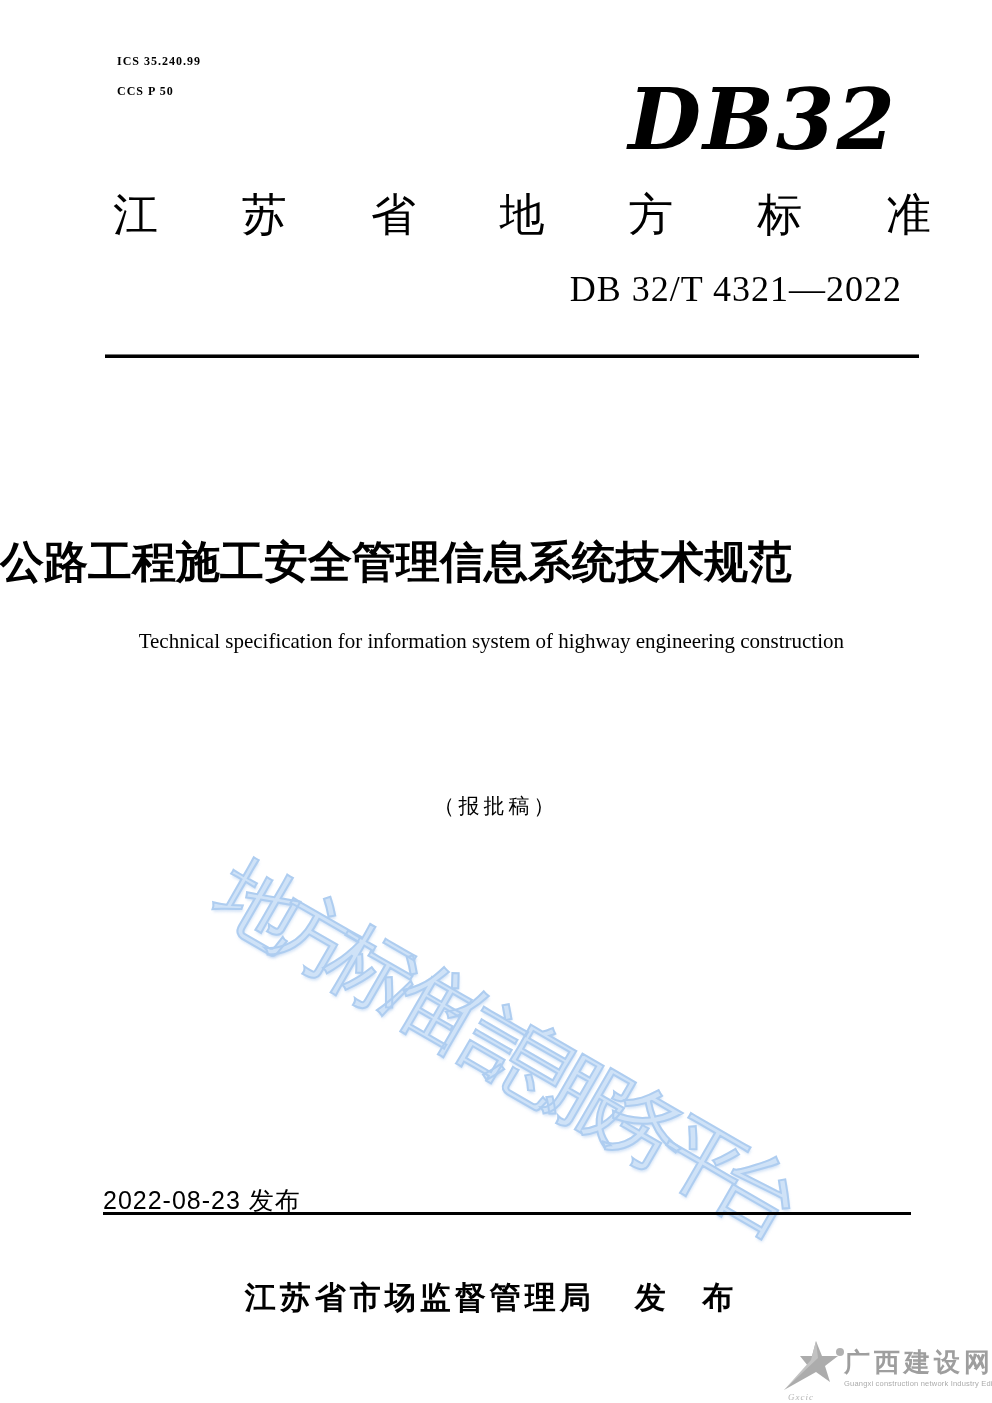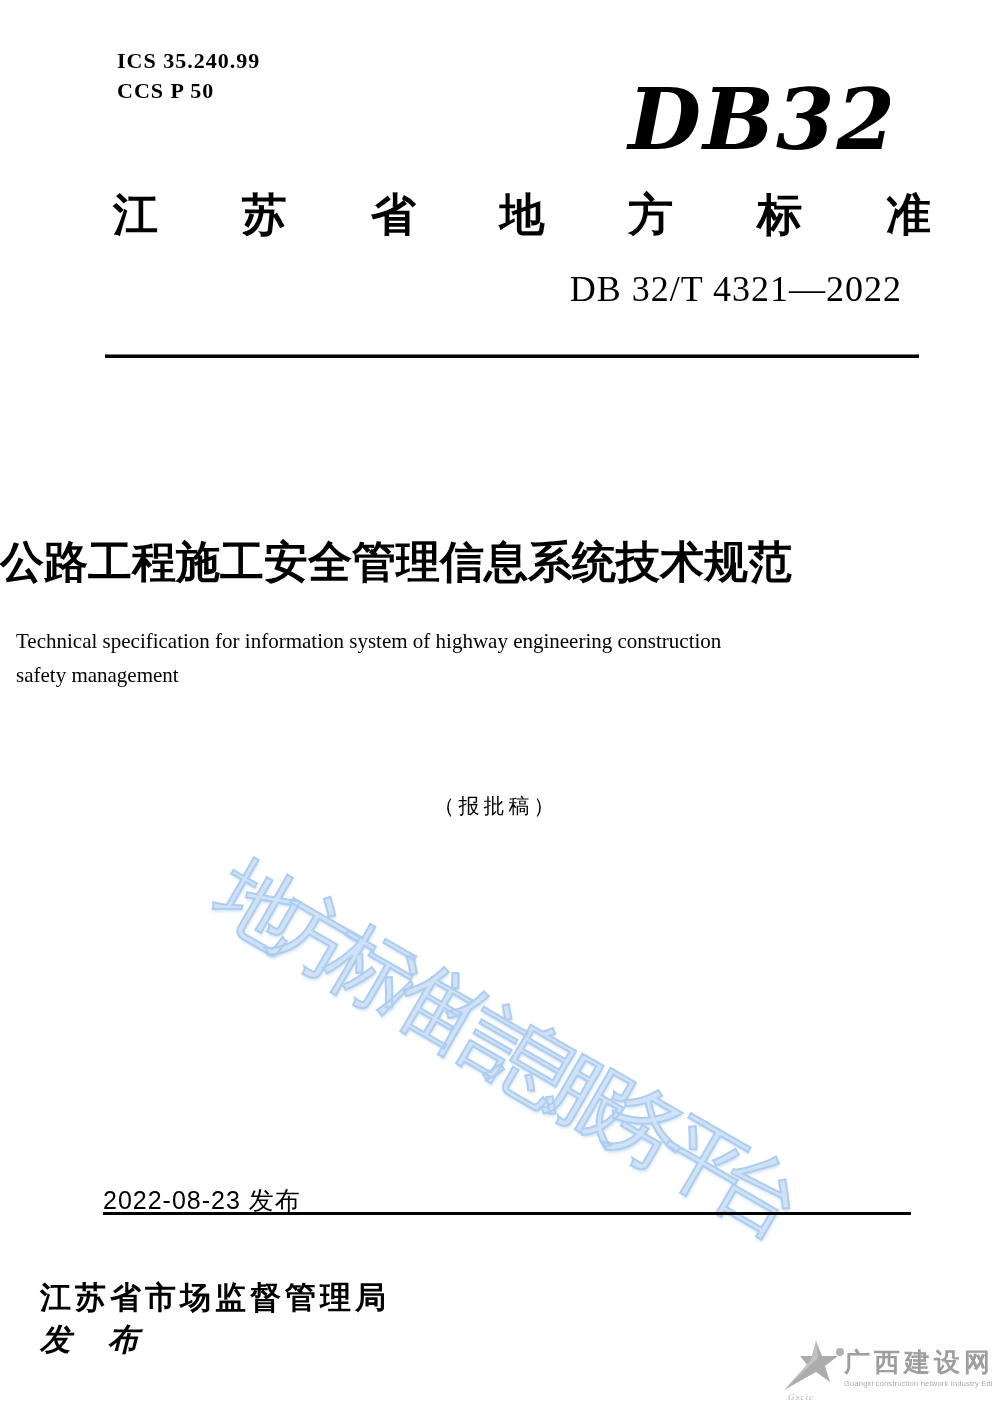--- a/index.html
+++ b/index.html
@@ -12,42 +12,42 @@
     color: #000;
     overflow: hidden;
   }
   .abs { position: absolute; }
 
   
   .codes {
     left: 117px; top: 46px;
     font-family: "Liberation Serif", serif;
     font-weight: 600;
-    font-size: 22px;
+    font-size: 12px;
     line-height: 30px;
     letter-spacing: 1px;
   }
 
   
   .db-code {
     top: 78px; right: 95px;
     font-family: "DejaVu Serif", "Liberation Serif", serif;
     font-weight: bold;
     font-size: 84px;
     letter-spacing: 2px;
     line-height: 1;
     font-style: italic;
   }
 
   
   .std-category {
     left: 113px; top: 190px;
     width: 818px;
     font-size: 45px;
-    font-weight: 700;
+    font-weight: 400;
     text-align: justify;
     text-align-last: justify;
     line-height: 1.1;
   }
 
   .std-number {
     top: 268px; right: 90px;
     font-family: "Liberation Serif", serif;
     font-size: 36px;
     letter-spacing: 1px;
@@ -64,21 +64,21 @@
     left: 0; top: 533px;
     width: 992px;
     font-size: 44px;
     font-weight: bold;
     letter-spacing: 0px;
   }
 
   .title-en {
     left: 0; top: 624px;
     width: 844px;
-    text-align: left;
+    text-align: right;
     font-family: "Liberation Serif", serif;
     font-size: 21px;
     font-stretch: condensed;
     line-height: 34px;
     padding-left: 16px;
   }
 
   .draft-note {
     left: 0; top: 792px;
     width: 992px;
@@ -121,24 +121,23 @@
   }
 
   .publisher-row {
     left: 0; top: 1277px;
     width: 992px;
     display: flex;
     justify-content: center;
     align-items: baseline;
     font-size: 31px;
     font-weight: 600;
-    flex-direction: column;
   }
   .publisher-name { letter-spacing: 4px; }
-  .release-label { margin-left: 40px; letter-spacing: 14px; font-style: italic; }
+  .release-label { margin-left: 40px; letter-spacing: 14px; }
 
   
   .site-logo {
     left: 778px; top: 1340px;
     width: 212px;
     display: flex;
     align-items: flex-start;
     color: #9e9e9e; 
     z-index: 1;
   }
@@ -181,21 +180,20 @@
 <div class="abs std-category">江苏省地方标准</div>
 
 <div class="abs std-number">DB 32/T 4321—2022</div>
 
 <div class="abs rule-top"></div>
 
 <div class="abs title-cn">公路工程施工安全管理信息系统技术规范</div>
 
 <div class="abs title-en">
   <div>Technical specification for information system of highway engineering construction</div>
-  <div>safety management</div>
 </div>
 
 <div class="abs draft-note">（报批稿）</div>
 
 <div class="abs watermark" style="color: rgb(207, 226, 247); -webkit-text-stroke: 2px rgb(174, 205, 240);">地方标准信息服务平台</div>
 
 <div class="abs dates-row">
   <span>2022-08-23 发布</span>
 </div>
 

